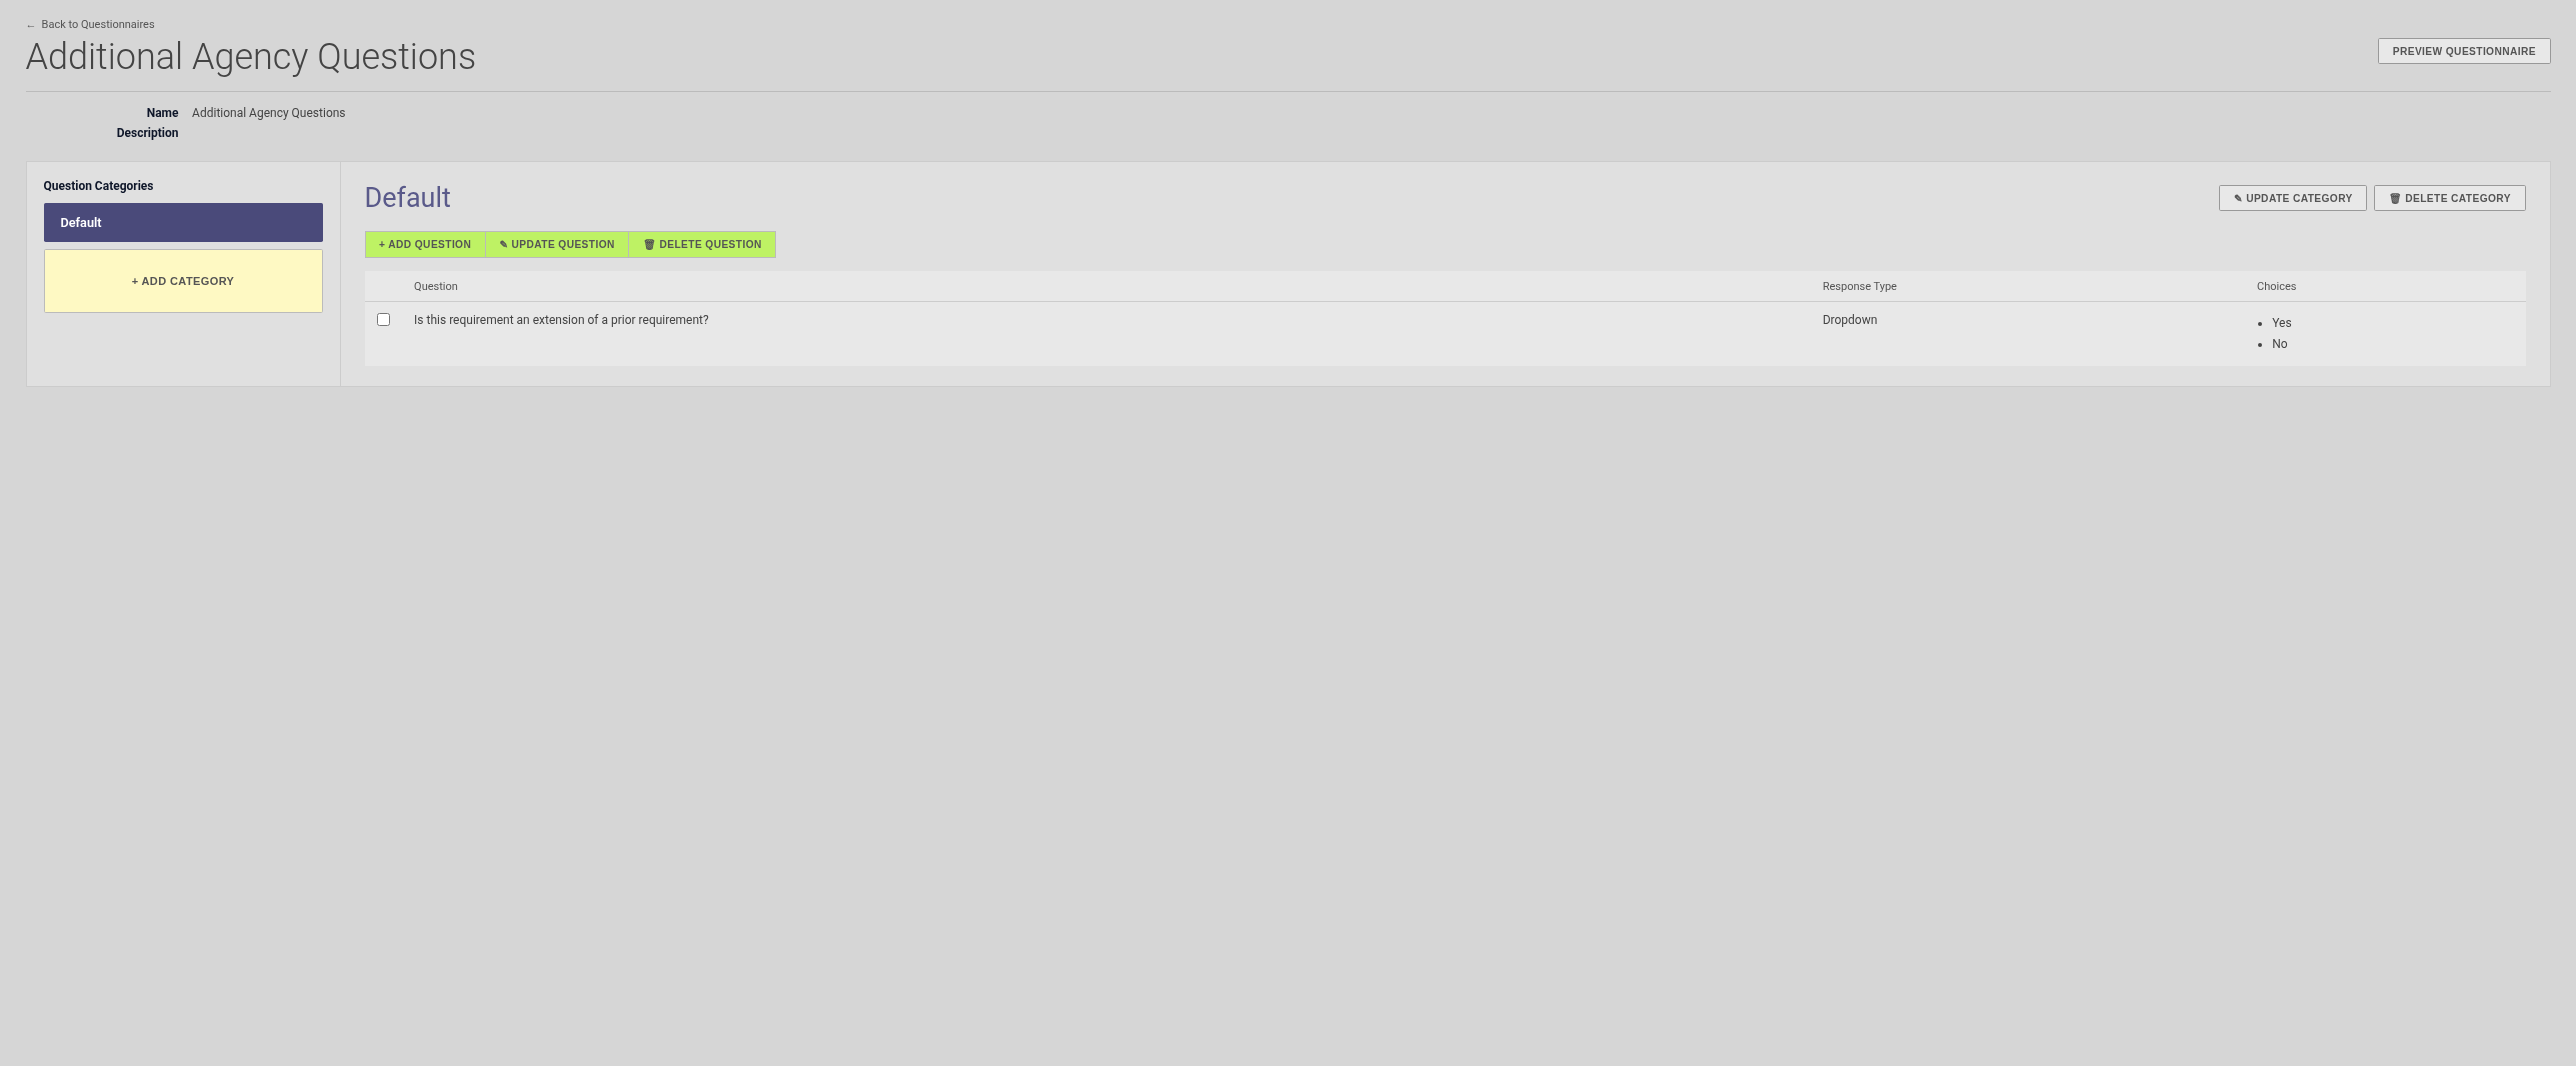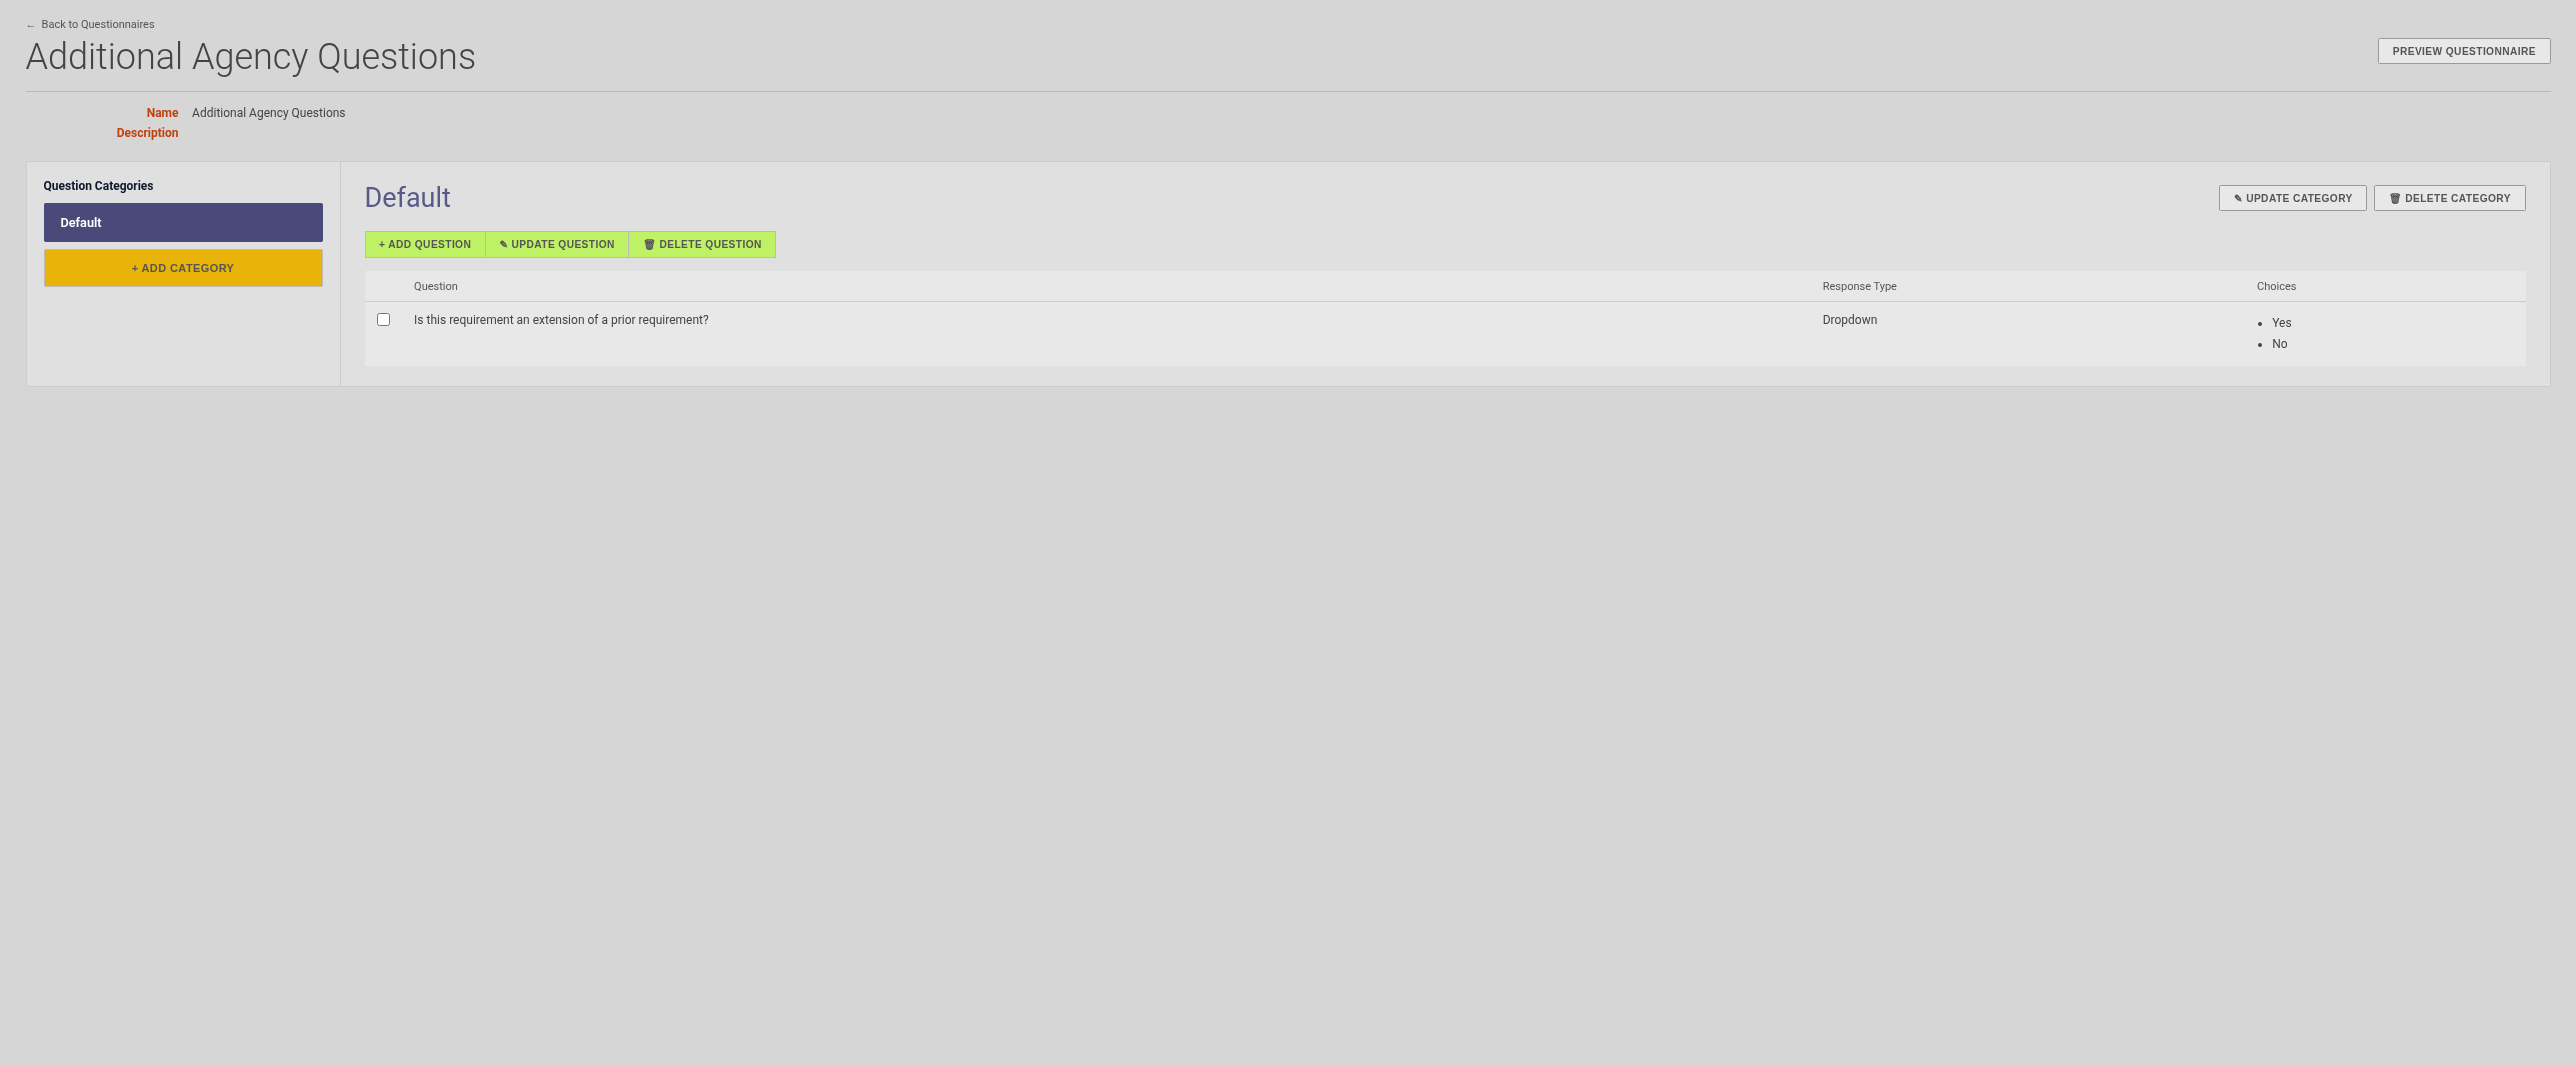--- a/index.html
+++ b/index.html
@@ -70,21 +70,21 @@
       color: #555;
     }
     .details-grid {
       display: grid;
       grid-template-columns: 102px 1fr;
       gap: 6.8px 13.6px;
       padding-left: 51px;
     }
     .details-label {
       font-weight: 700;
-      color: #c2410c;
+      color: #0f172a;
       text-align: right;
     }
     .details-value {
       color: #444;
     }
     .content-area {
       display: flex;
       gap: 0;
       background: #e0e0e0;
       border: 0.8px solid #ccc;
@@ -106,22 +106,22 @@
       background: #4a4a7a;
       color: #fff;
       font-size: 12.7px;
       font-weight: 600;
       cursor: pointer;
       border-radius: 1.7px;
       margin-bottom: 6.8px;
     }
     .add-category-btn {
       width: 100%;
-      padding: 12px 17px;
-      background: #eab308;
+      padding: 25px 17px;
+      background: #fef9c3;
       border: 0.8px solid #bbb;
       color: #555;
       font-size: 11px;
       font-weight: 600;
       letter-spacing: 0.4px;
       text-transform: uppercase;
       cursor: pointer;
       text-align: center;
       border-radius: 1.7px;
     }

